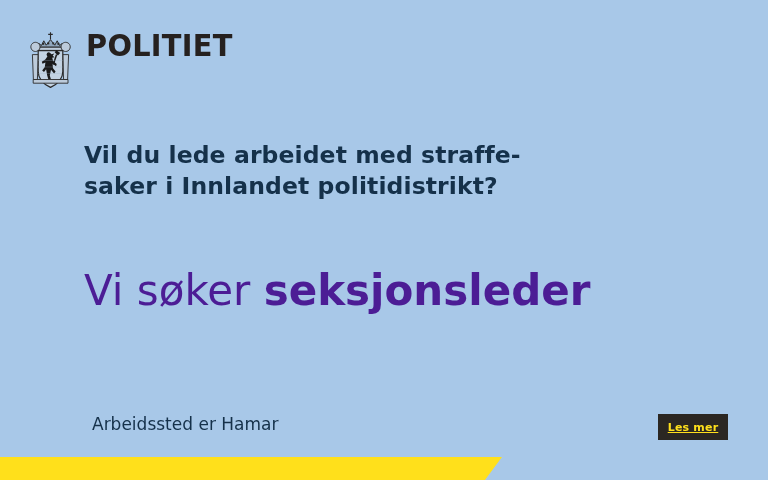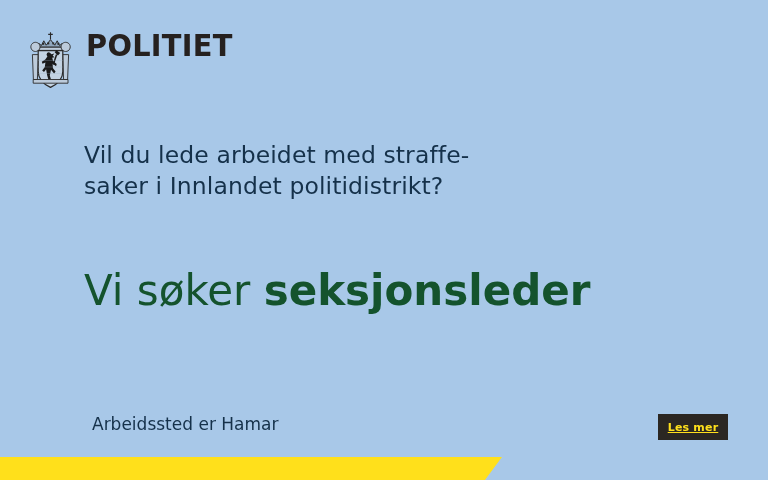--- a/index.html
+++ b/index.html
@@ -46,37 +46,37 @@
     transform-origin: left center;
   }
 
   
   #subheading {
     position: absolute;
     left: 84px;
     top: 140px;
     width: 470px;
     font-size: 23.5px;
-    font-weight: 400;
+    font-weight: 700;
     line-height: 31px;
     color: #15314a;
     letter-spacing: 0.1px;
   }
   #subheading .line {
     display: block;
     white-space: nowrap;
   }
 
   #headline {
     position: absolute;
     left: 84px;
     top: 266px;
     font-size: 42px;
     line-height: 50px;
-    color: #14532d;
+    color: #4c1d95;
     white-space: nowrap;
   }
   #headline .light {
     font-weight: 400;
   }
   #headline .strong {
     font-weight: 700;
   }
 
   #location-note {

